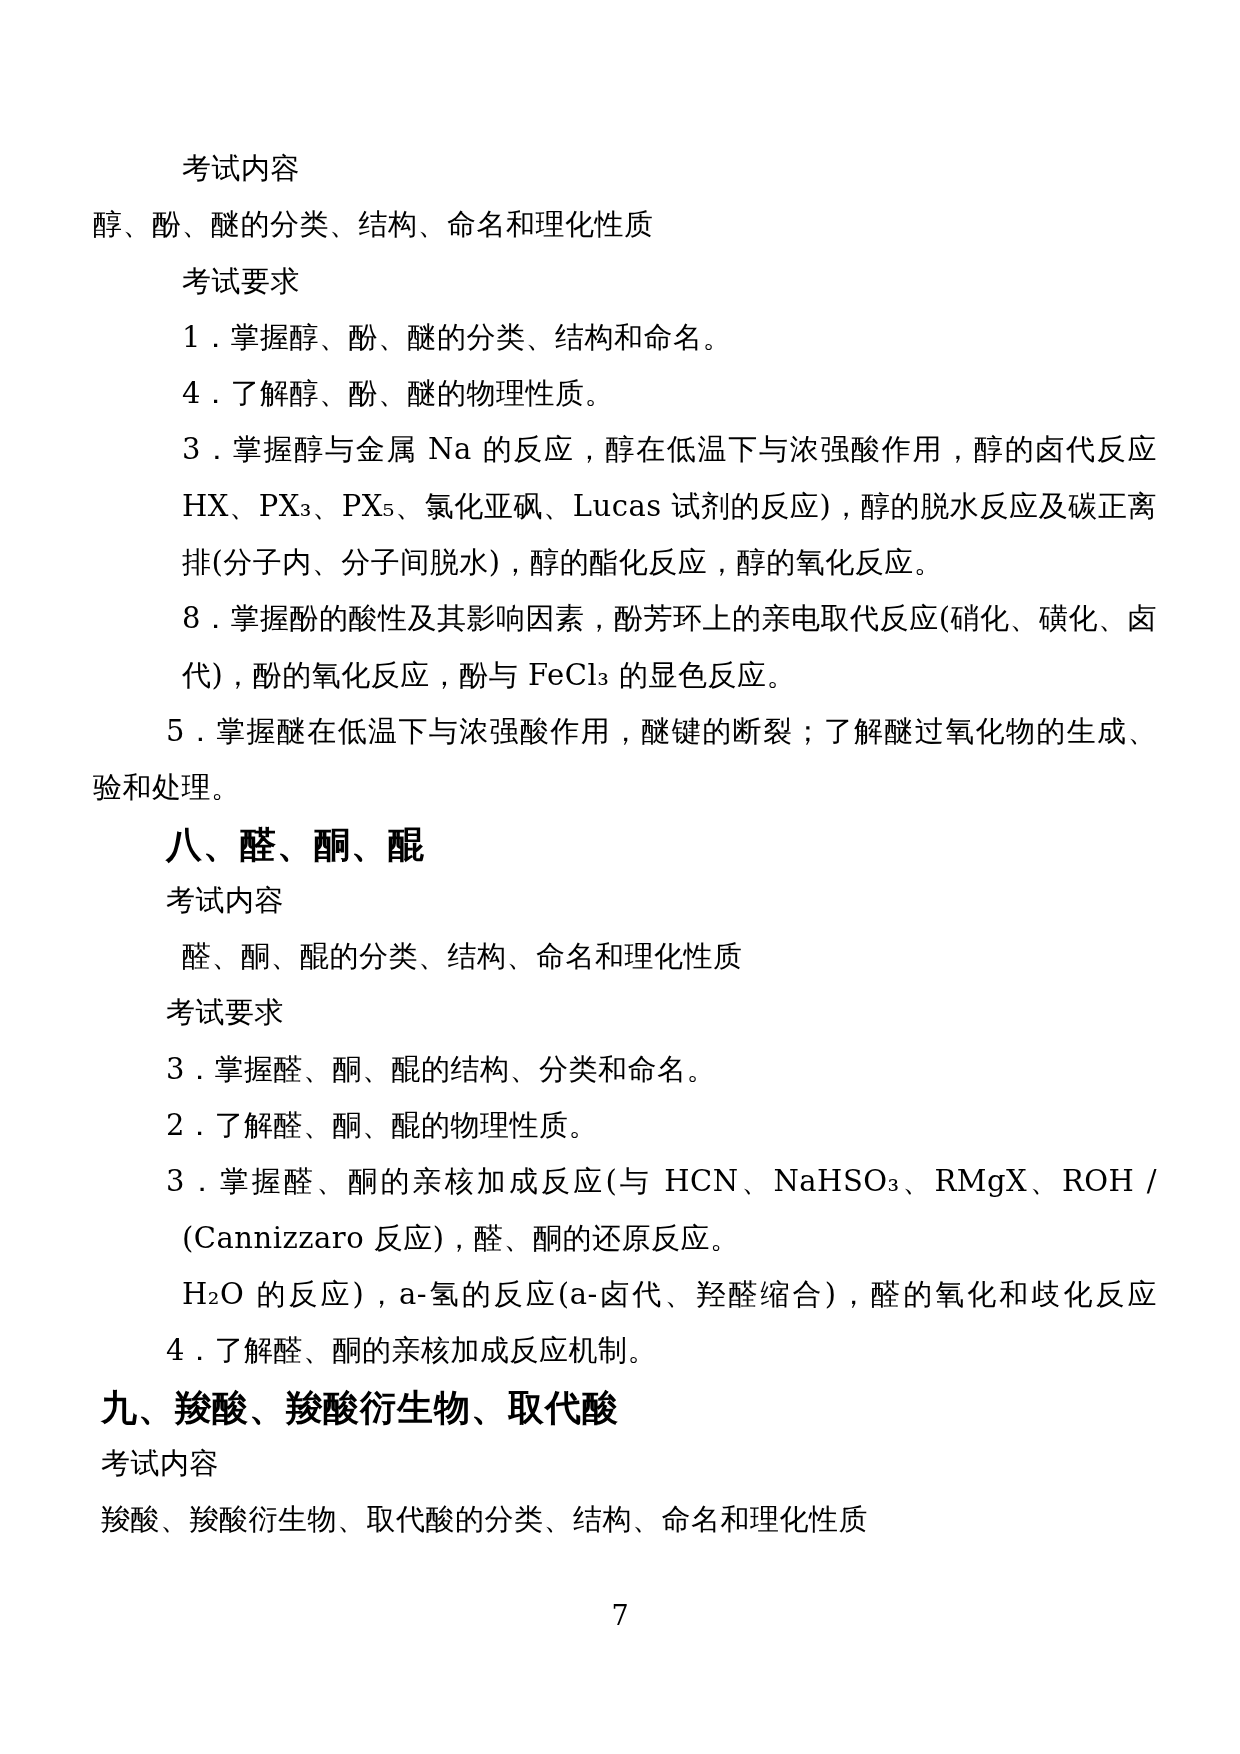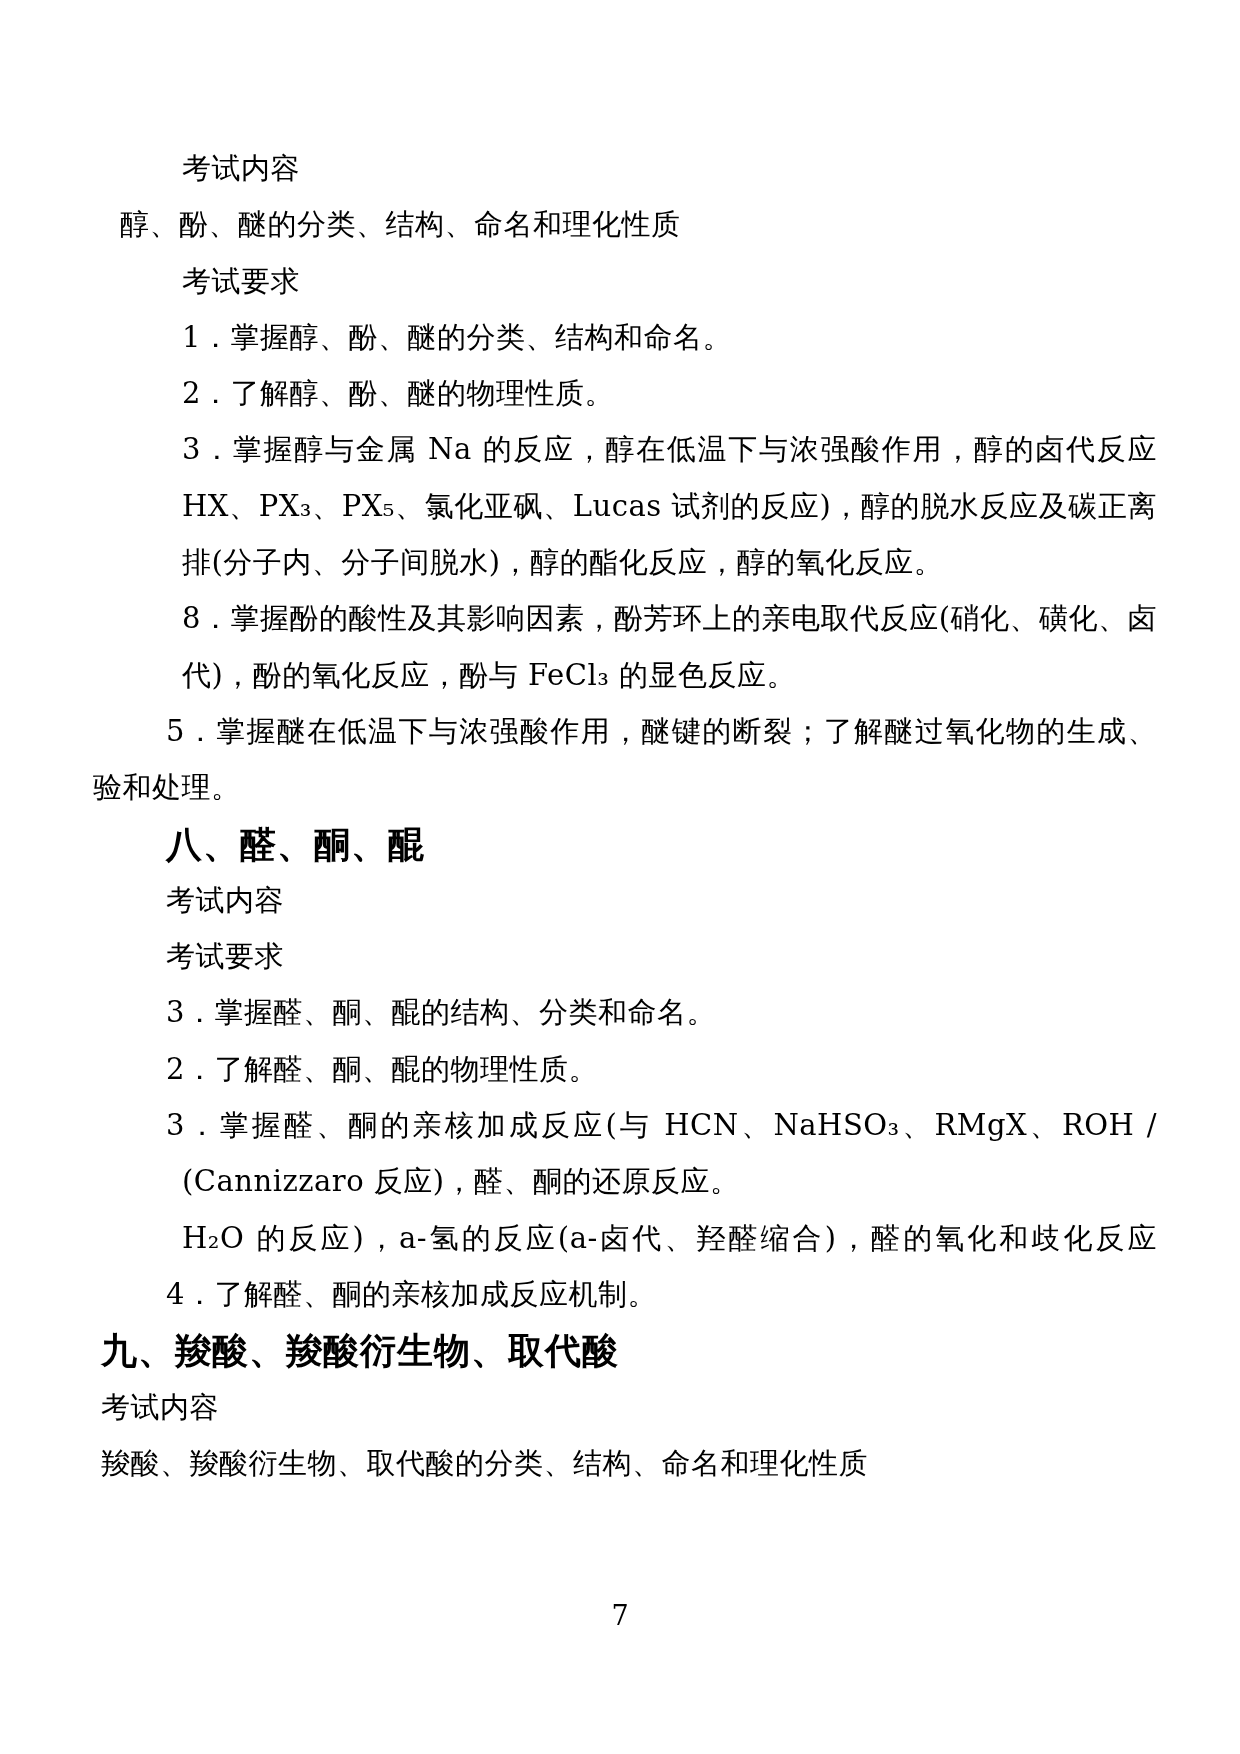--- a/index.html
+++ b/index.html
@@ -29,21 +29,21 @@
     white-space: nowrap;
     letter-spacing: 0.5px;
   }
   .line.bold {
     font-weight: bold;
     font-size: 36px;
     letter-spacing: 1px;
   }
   
   .ind-a { margin-left: 182px; }  
-  .ind-b { margin-left: 120px; }  
+  .ind-b { margin-left: 93px; }  
   .ind-c { margin-left: 166px; }  
   .ind-d { margin-left: 101px; }  
   .ind-e { margin-left: 93px;  }  
   
   .just {
     white-space: normal;
     text-align: justify;
     text-align-last: justify;
     overflow: hidden;
   }
@@ -61,30 +61,31 @@
 </style>
 </head>
 <body>
 
 <div class="page">
   <div class="content">
       <div class="line ind-a">考试内容</div>
       <div class="line ind-b">醇、酚、醚的分类、结构、命名和理化性质</div>
       <div class="line ind-a">考试要求</div>
       <div class="line ind-a">1．掌握醇、酚、醚的分类、结构和命名。</div>
-      <div class="line ind-a">2．了解醇、酚、醚的物理性质。</div>
+      <div class="line ind-a">4．了解醇、酚、醚的物理性质。</div>
       <div class="line ind-a just">3．掌握醇与金属 Na 的反应，醇在低温下与浓强酸作用，醇的卤代反应(与</div>
       <div class="line ind-a just">HX、PX₃、PX₅、氯化亚砜、Lucas 试剂的反应)，醇的脱水反应及碳正离子重</div>
       <div class="line ind-a">排(分子内、分子间脱水)，醇的酯化反应，醇的氧化反应。</div>
       <div class="line ind-a just">8．掌握酚的酸性及其影响因素，酚芳环上的亲电取代反应(硝化、磺化、卤</div>
       <div class="line ind-a">代)，酚的氧化反应，酚与 FeCl₃ 的显色反应。</div>
       <div class="line ind-c just">5．掌握醚在低温下与浓强酸作用，醚键的断裂；了解醚过氧化物的生成、检</div>
       <div class="line ind-e">验和处理。</div>
       <div class="line ind-c bold">八、醛、酮、醌</div>
       <div class="line ind-c">考试内容</div>
+      <div class="line ind-a">醛、酮、醌的分类、结构、命名和理化性质</div>
       <div class="line ind-c">考试要求</div>
       <div class="line ind-c">3．掌握醛、酮、醌的结构、分类和命名。</div>
       <div class="line ind-c">2．了解醛、酮、醌的物理性质。</div>
       <div class="line ind-c just">3．掌握醛、酮的亲核加成反应(与 HCN、NaHSO₃、RMgX、ROH / H⁺、氨的衍生物、</div>
       <div class="line ind-a">(Cannizzaro 反应)，醛、酮的还原反应。</div>
       <div class="line ind-a just">H₂O 的反应)，a-氢的反应(a-卤代、羟醛缩合)，醛的氧化和歧化反应</div>
       <div class="line ind-c">4．了解醛、酮的亲核加成反应机制。</div>
       <div class="line ind-d bold">九、羧酸、羧酸衍生物、取代酸</div>
       <div class="line ind-d">考试内容</div>
       <div class="line ind-d">羧酸、羧酸衍生物、取代酸的分类、结构、命名和理化性质</div>

